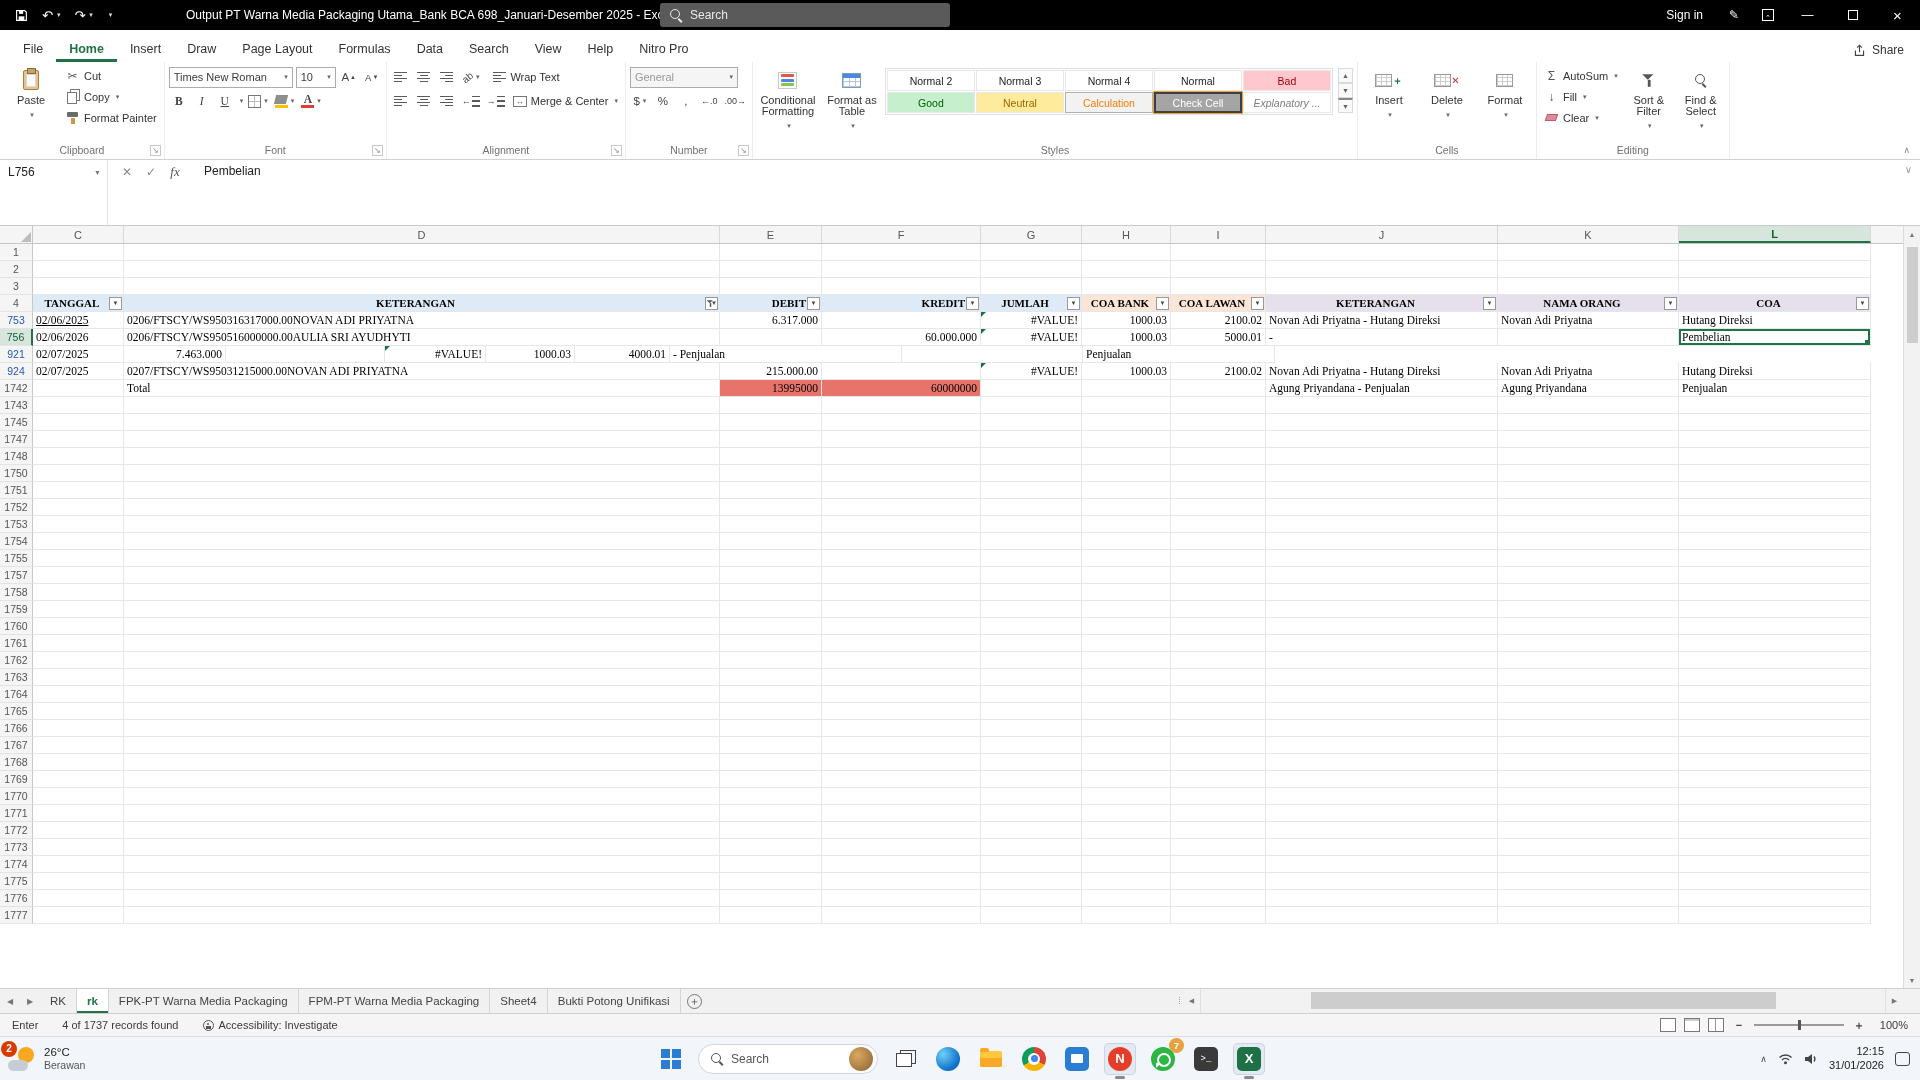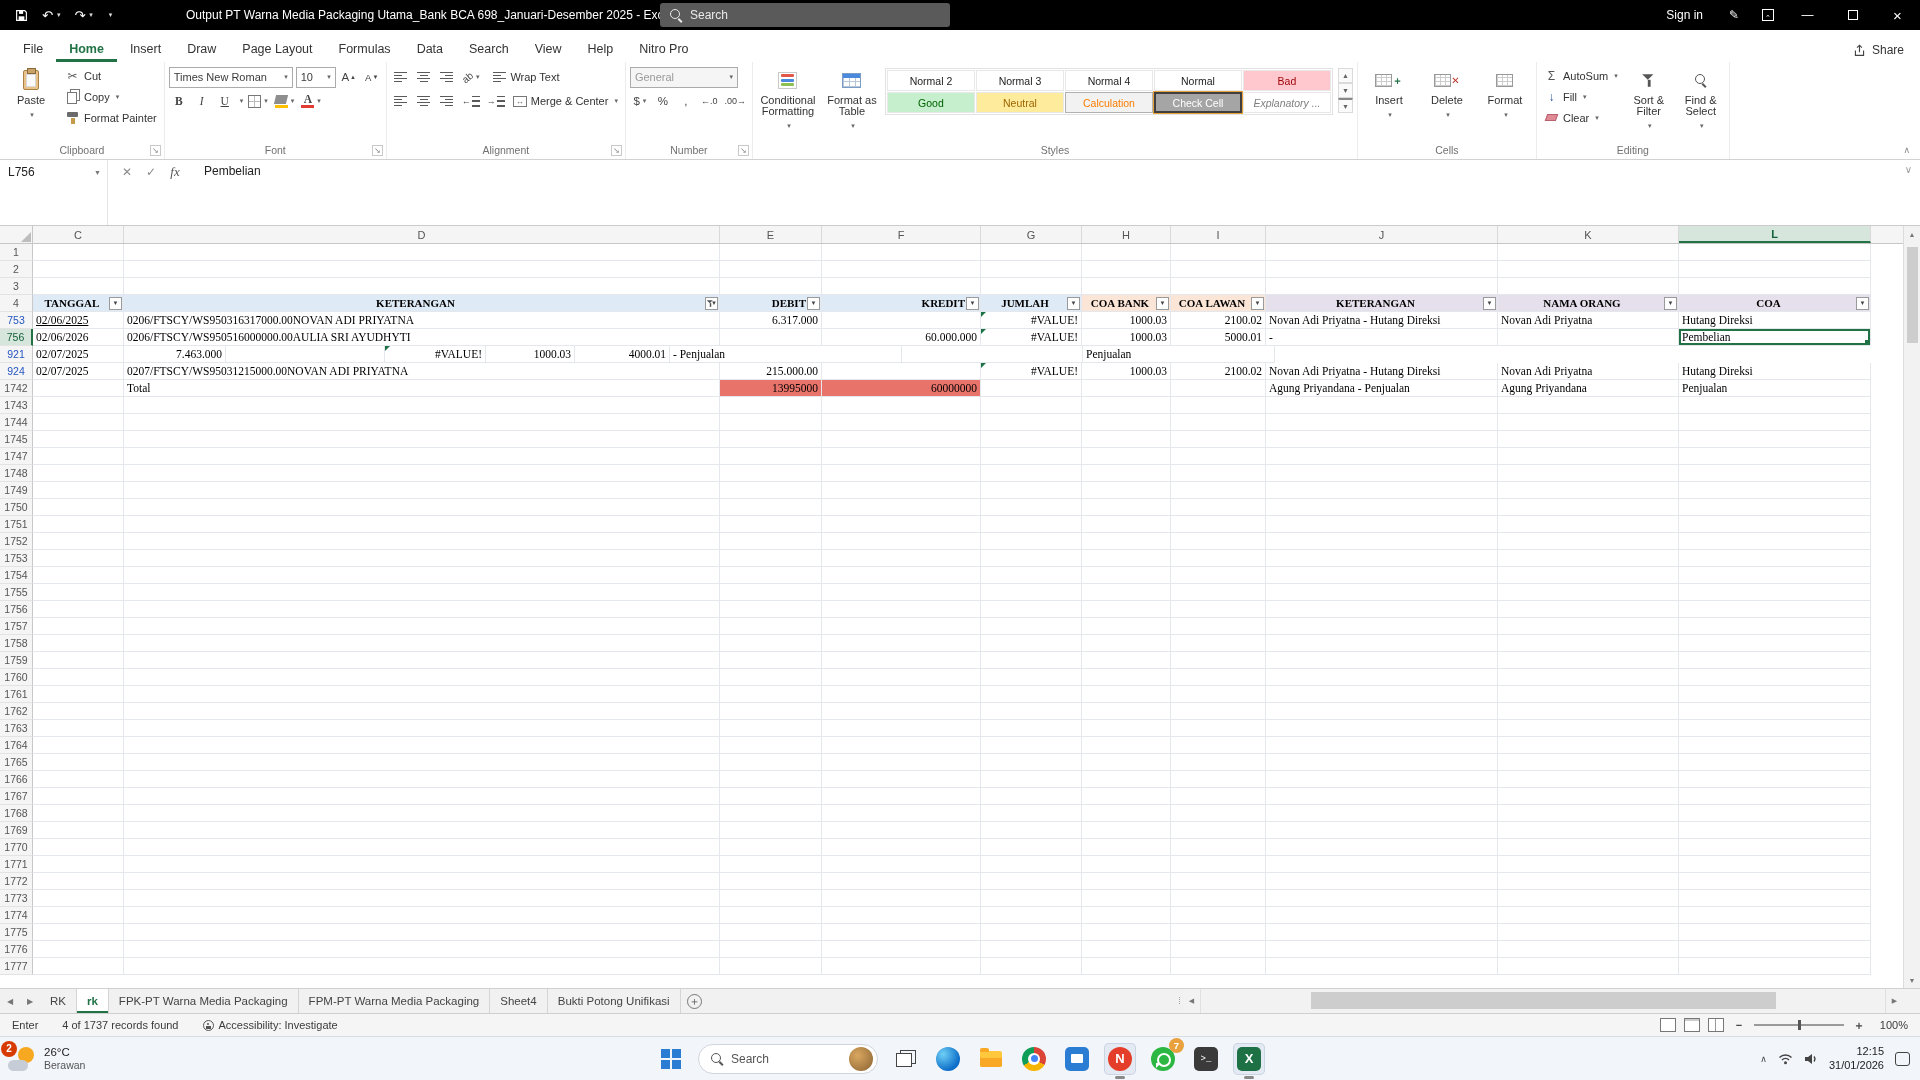--- a/index.html
+++ b/index.html
@@ -790,34 +790,20 @@
           <div class="cell" style="width: 159px;"></div>
           <div class="cell" style="width: 101px;"></div>
           <div class="cell" style="width: 89px;"></div>
           <div class="cell" style="width: 95px;"></div>
           <div class="cell" style="width: 232px;"></div>
           <div class="cell" style="width: 181px;"></div>
           <div class="cell" style="width: 192px;"></div>
           <div class="rowfill"></div>
         </div>
         <div class="row">
-          <div class="rnum">1744</div>
-          <div class="cell" style="width: 91px;"></div>
-          <div class="cell" style="width: 596px;"></div>
-          <div class="cell" style="width: 102px;"></div>
-          <div class="cell" style="width: 159px;"></div>
-          <div class="cell" style="width: 101px;"></div>
-          <div class="cell" style="width: 89px;"></div>
-          <div class="cell" style="width: 95px;"></div>
-          <div class="cell" style="width: 232px;"></div>
-          <div class="cell" style="width: 181px;"></div>
-          <div class="cell" style="width: 192px;"></div>
-          <div class="rowfill"></div>
-        </div>
-        <div class="row">
           <div class="rnum">1745</div>
           <div class="cell" style="width: 91px;"></div>
           <div class="cell" style="width: 596px;"></div>
           <div class="cell" style="width: 102px;"></div>
           <div class="cell" style="width: 159px;"></div>
           <div class="cell" style="width: 101px;"></div>
           <div class="cell" style="width: 89px;"></div>
           <div class="cell" style="width: 95px;"></div>
           <div class="cell" style="width: 232px;"></div>
           <div class="cell" style="width: 181px;"></div>
@@ -846,34 +832,20 @@
           <div class="cell" style="width: 159px;"></div>
           <div class="cell" style="width: 101px;"></div>
           <div class="cell" style="width: 89px;"></div>
           <div class="cell" style="width: 95px;"></div>
           <div class="cell" style="width: 232px;"></div>
           <div class="cell" style="width: 181px;"></div>
           <div class="cell" style="width: 192px;"></div>
           <div class="rowfill"></div>
         </div>
         <div class="row">
-          <div class="rnum">1749</div>
-          <div class="cell" style="width: 91px;"></div>
-          <div class="cell" style="width: 596px;"></div>
-          <div class="cell" style="width: 102px;"></div>
-          <div class="cell" style="width: 159px;"></div>
-          <div class="cell" style="width: 101px;"></div>
-          <div class="cell" style="width: 89px;"></div>
-          <div class="cell" style="width: 95px;"></div>
-          <div class="cell" style="width: 232px;"></div>
-          <div class="cell" style="width: 181px;"></div>
-          <div class="cell" style="width: 192px;"></div>
-          <div class="rowfill"></div>
-        </div>
-        <div class="row">
           <div class="rnum">1750</div>
           <div class="cell" style="width: 91px;"></div>
           <div class="cell" style="width: 596px;"></div>
           <div class="cell" style="width: 102px;"></div>
           <div class="cell" style="width: 159px;"></div>
           <div class="cell" style="width: 101px;"></div>
           <div class="cell" style="width: 89px;"></div>
           <div class="cell" style="width: 95px;"></div>
           <div class="cell" style="width: 232px;"></div>
           <div class="cell" style="width: 181px;"></div>
@@ -931,34 +903,20 @@
           <div class="cell" style="width: 101px;"></div>
           <div class="cell" style="width: 89px;"></div>
           <div class="cell" style="width: 95px;"></div>
           <div class="cell" style="width: 232px;"></div>
           <div class="cell" style="width: 181px;"></div>
           <div class="cell" style="width: 192px;"></div>
           <div class="rowfill"></div>
         </div>
         <div class="row">
           <div class="rnum">1755</div>
-          <div class="cell" style="width: 91px;"></div>
-          <div class="cell" style="width: 596px;"></div>
-          <div class="cell" style="width: 102px;"></div>
-          <div class="cell" style="width: 159px;"></div>
-          <div class="cell" style="width: 101px;"></div>
-          <div class="cell" style="width: 89px;"></div>
-          <div class="cell" style="width: 95px;"></div>
-          <div class="cell" style="width: 232px;"></div>
-          <div class="cell" style="width: 181px;"></div>
-          <div class="cell" style="width: 192px;"></div>
-          <div class="rowfill"></div>
-        </div>
-        <div class="row">
-          <div class="rnum">1756</div>
           <div class="cell" style="width: 91px;"></div>
           <div class="cell" style="width: 596px;"></div>
           <div class="cell" style="width: 102px;"></div>
           <div class="cell" style="width: 159px;"></div>
           <div class="cell" style="width: 101px;"></div>
           <div class="cell" style="width: 89px;"></div>
           <div class="cell" style="width: 95px;"></div>
           <div class="cell" style="width: 232px;"></div>
           <div class="cell" style="width: 181px;"></div>
           <div class="cell" style="width: 192px;"></div>

